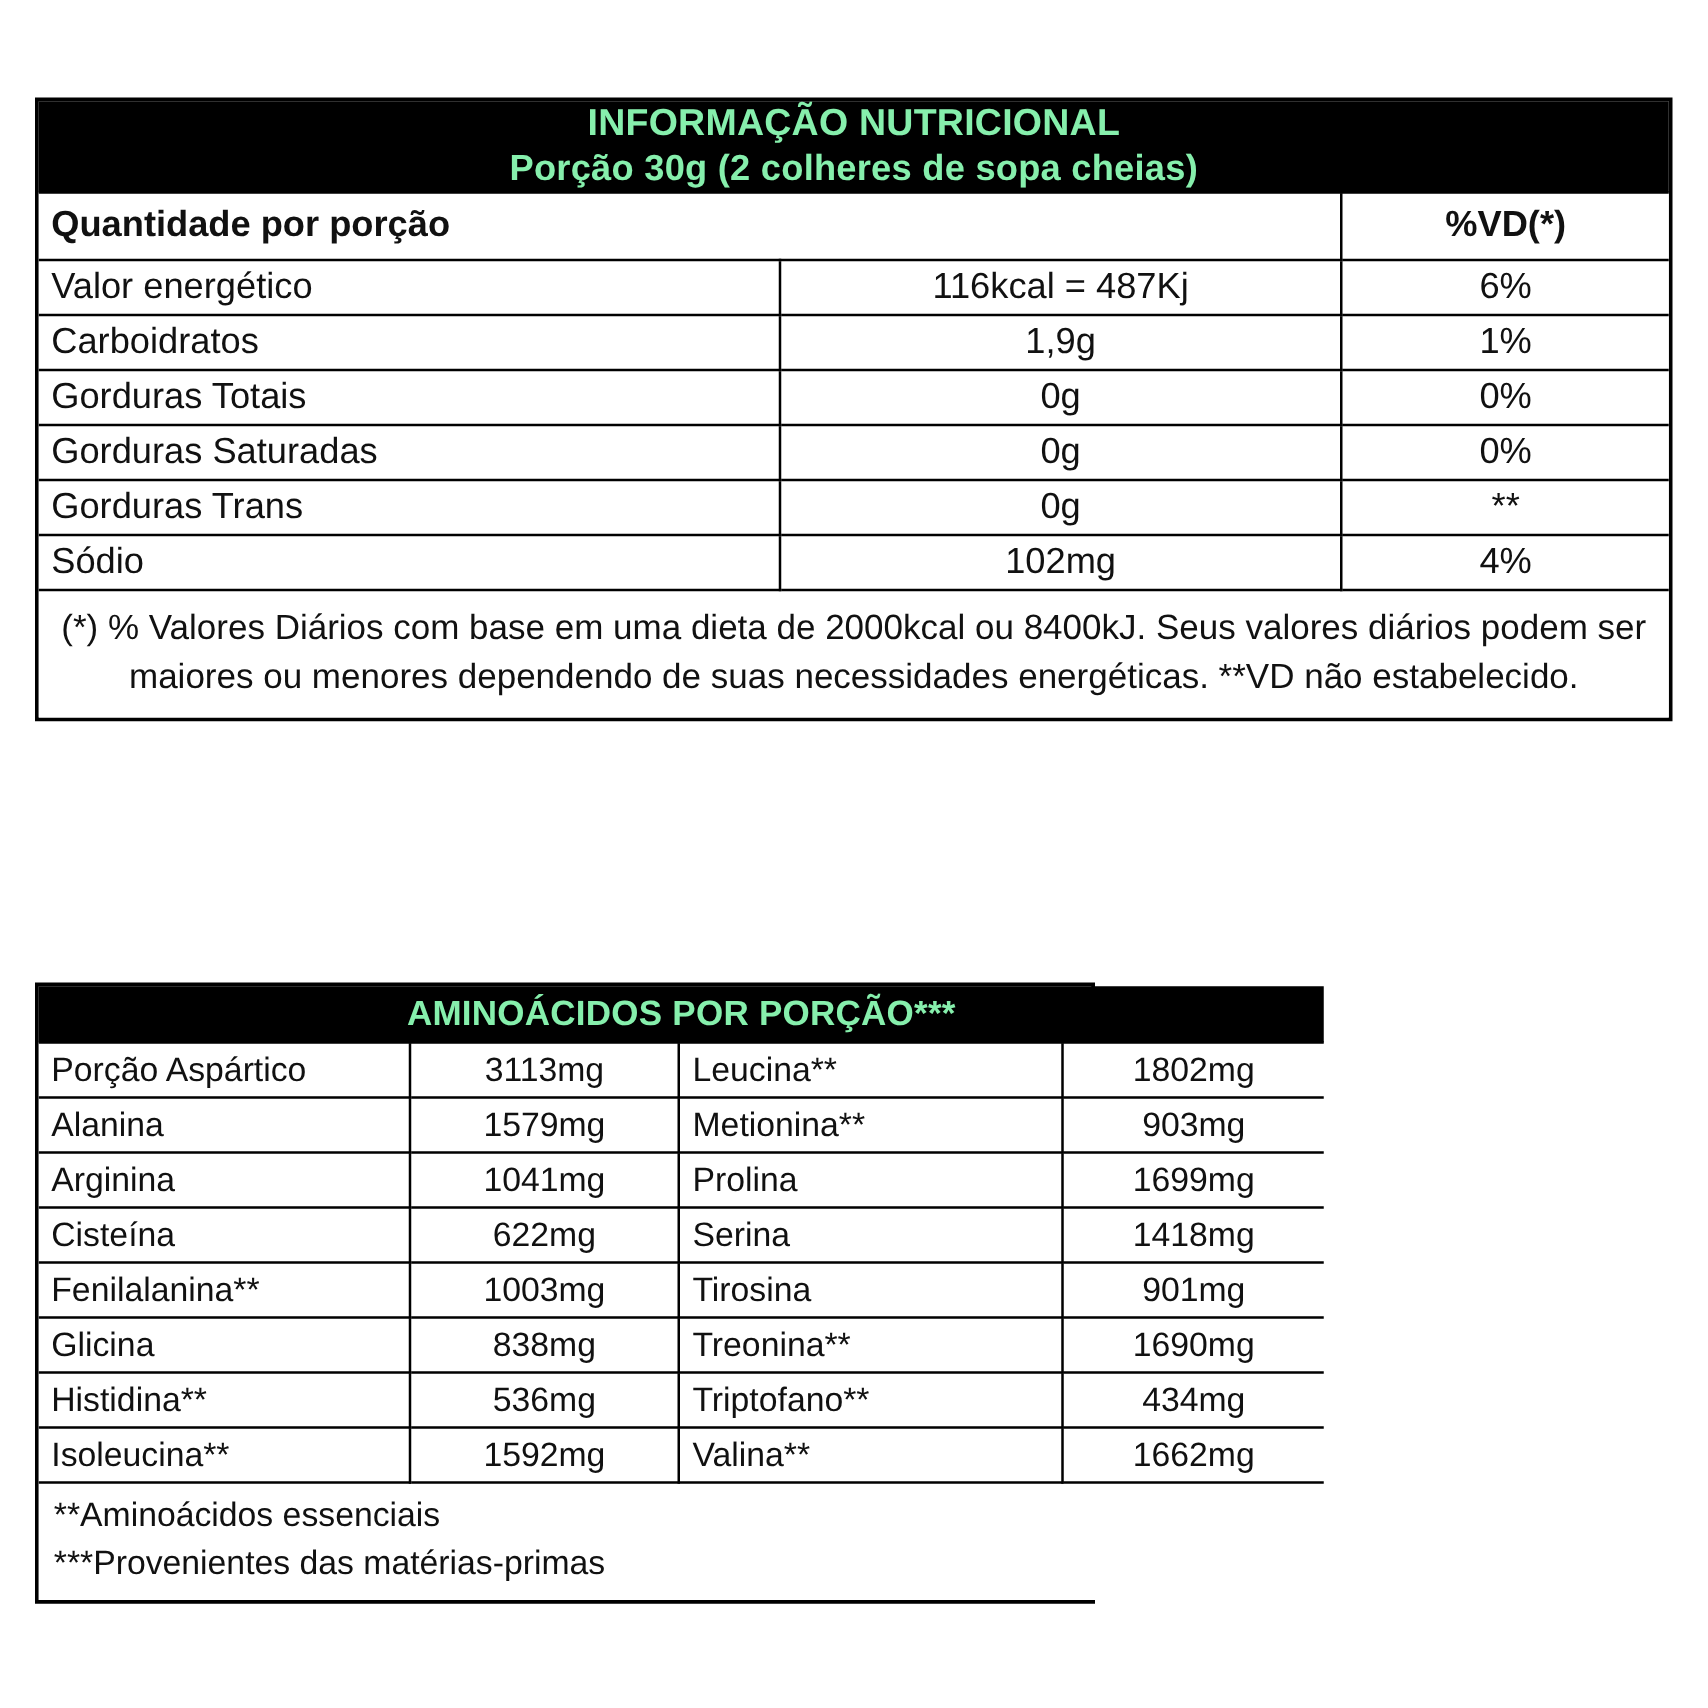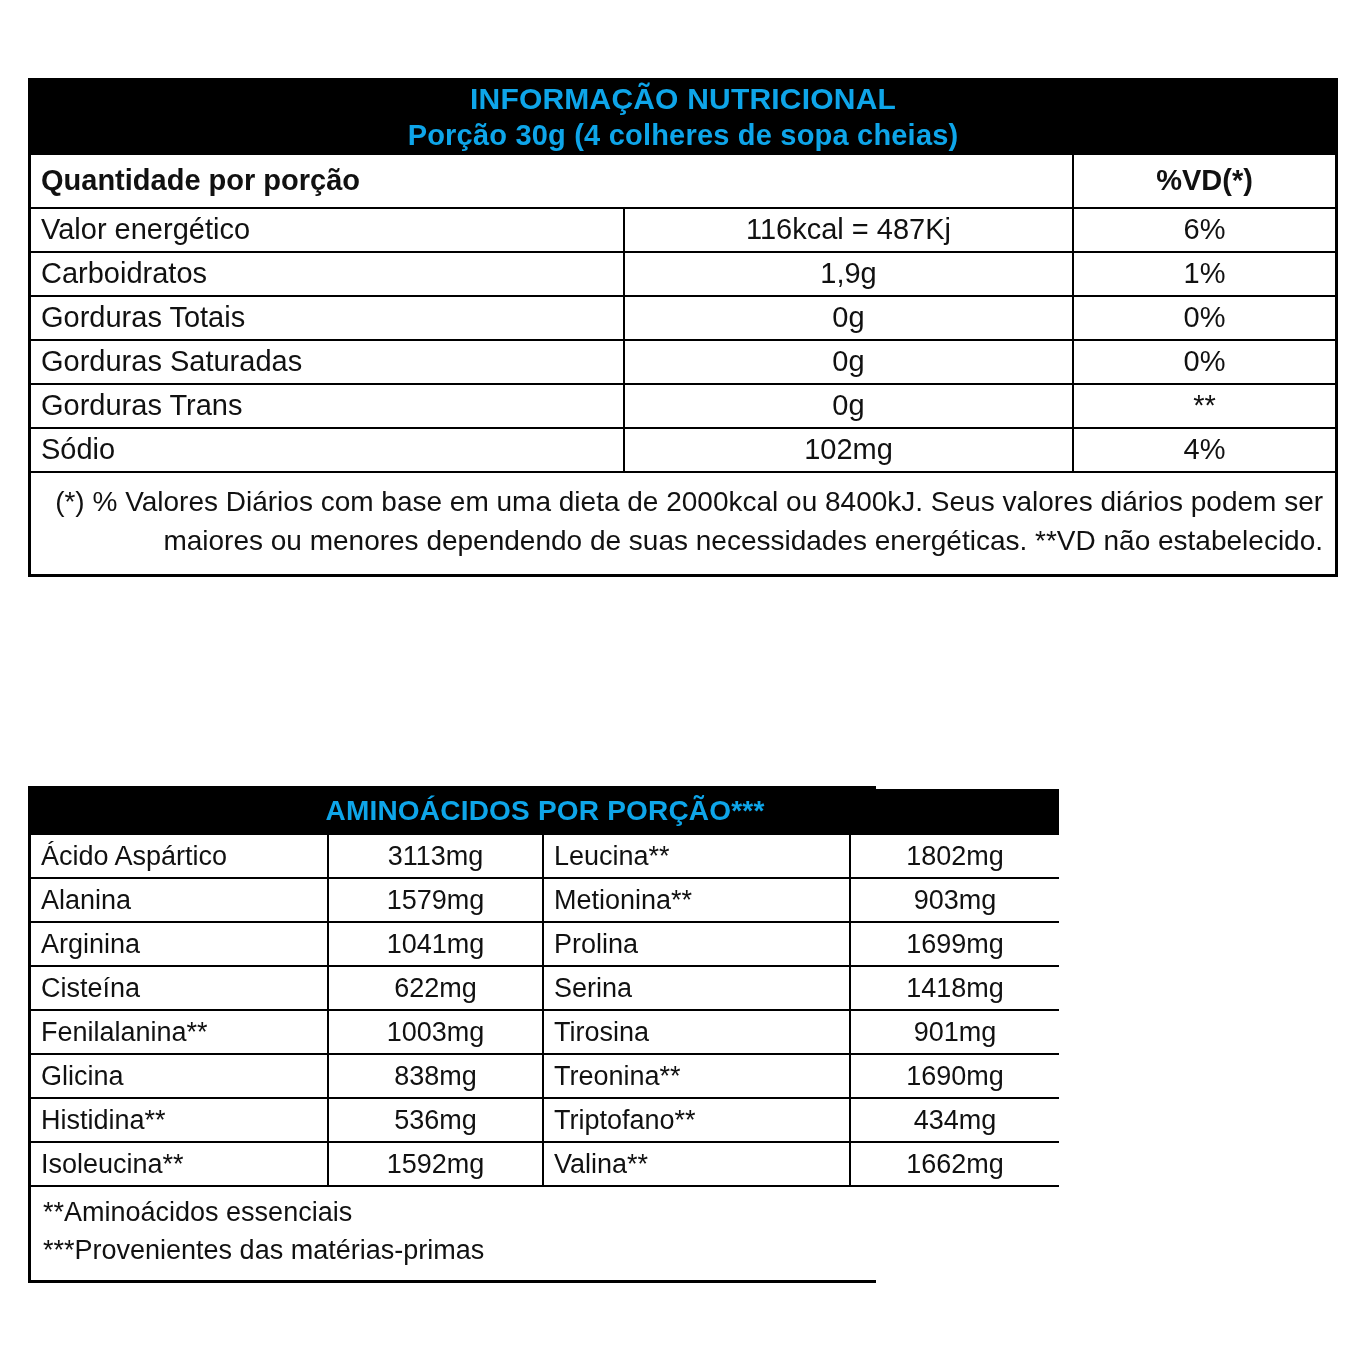--- a/index.html
+++ b/index.html
@@ -35,42 +35,42 @@
     background: #ffffff;
   }
   
   table.grid tr:first-child td { border-top: none; }
   table.grid tr:last-child  td { border-bottom: none; }
   table.grid td:first-child  { border-left: none; }
   table.grid td:last-child   { border-right: none; }
 
   .bandhead {
     background: #000000 !important;
-    color: #0ea5e9;
+    color: #86efac;
     text-align: center;
     font-weight: bold;
     letter-spacing: .2px;
     border-color: #000000 !important;
   }
   .bandhead .l1 { font-size: 30px; line-height: 1.22; }
   .bandhead .l2 { font-size: 29px; line-height: 1.22; }
 
   .nowrap { white-space: nowrap; margin-left: 44px; }
   .c { text-align: center; }
   .l { text-align: left; }
 
   
   #nutrition-panel { left: 28px; top: 78px; width: 1310px; }
   #nutrition-panel .r-head td { height: 52px; font-size: 29px; font-weight: bold; }
   #nutrition-panel .r-data td { height: 42px; font-size: 29px; }
   #nutrition-panel .r-note td {
     font-size: 28px;
     line-height: 1.38;
     padding: 10px 12px 14px 12px;
-    text-align: right;
+    text-align: center;
   }
 
   
   #amino-panel { left: 28px; top: 786px; width: 848px; }
   #amino-panel .r-head td { height: 44px; }
   #amino-panel .r-data td { height: 42px; font-size: 27px; }
   #amino-panel .r-note td {
     font-size: 27px;
     line-height: 1.42;
     padding: 6px 12px 10px 12px;
@@ -87,21 +87,21 @@
   <table class="grid">
     <colgroup>
       <col style="width:593px">
         <col style="width:449px">
         <col style="width:262px">
     </colgroup>
     <tbody>
       <tr>
         <td colspan="3" class="bandhead">
           <div class="l1">INFORMAÇÃO NUTRICIONAL</div>
-          <div class="l2">Porção 30g (4 colheres de sopa cheias)</div>
+          <div class="l2">Porção 30g (2 colheres de sopa cheias)</div>
         </td>
       </tr>
 
       <tr class="r-head">
         <td colspan="2" class="l">Quantidade por porção</td>
         <td class="c">%VD(*)</td>
       </tr>
 
       <tr class="r-data">
         <td class="l nowrap">Valor energético</td>
@@ -150,21 +150,21 @@
         <col style="width:209px">
     </colgroup>
     <tbody>
       <tr class="r-head">
         <td colspan="4" class="bandhead">
           <div class="l1">AMINOÁCIDOS POR PORÇÃO***</div>
         </td>
       </tr>
 
       <tr class="r-data">
-        <td class="l nowrap">Ácido Aspártico</td>
+        <td class="l nowrap">Porção Aspártico</td>
         <td class="c nowrap">3113mg</td>
         <td class="l nowrap">Leucina**</td>
         <td class="c nowrap">1802mg</td>
       </tr>
       <tr class="r-data">
         <td class="l nowrap">Alanina</td>
         <td class="c nowrap">1579mg</td>
         <td class="l nowrap">Metionina**</td>
         <td class="c nowrap">903mg</td>
       </tr>

